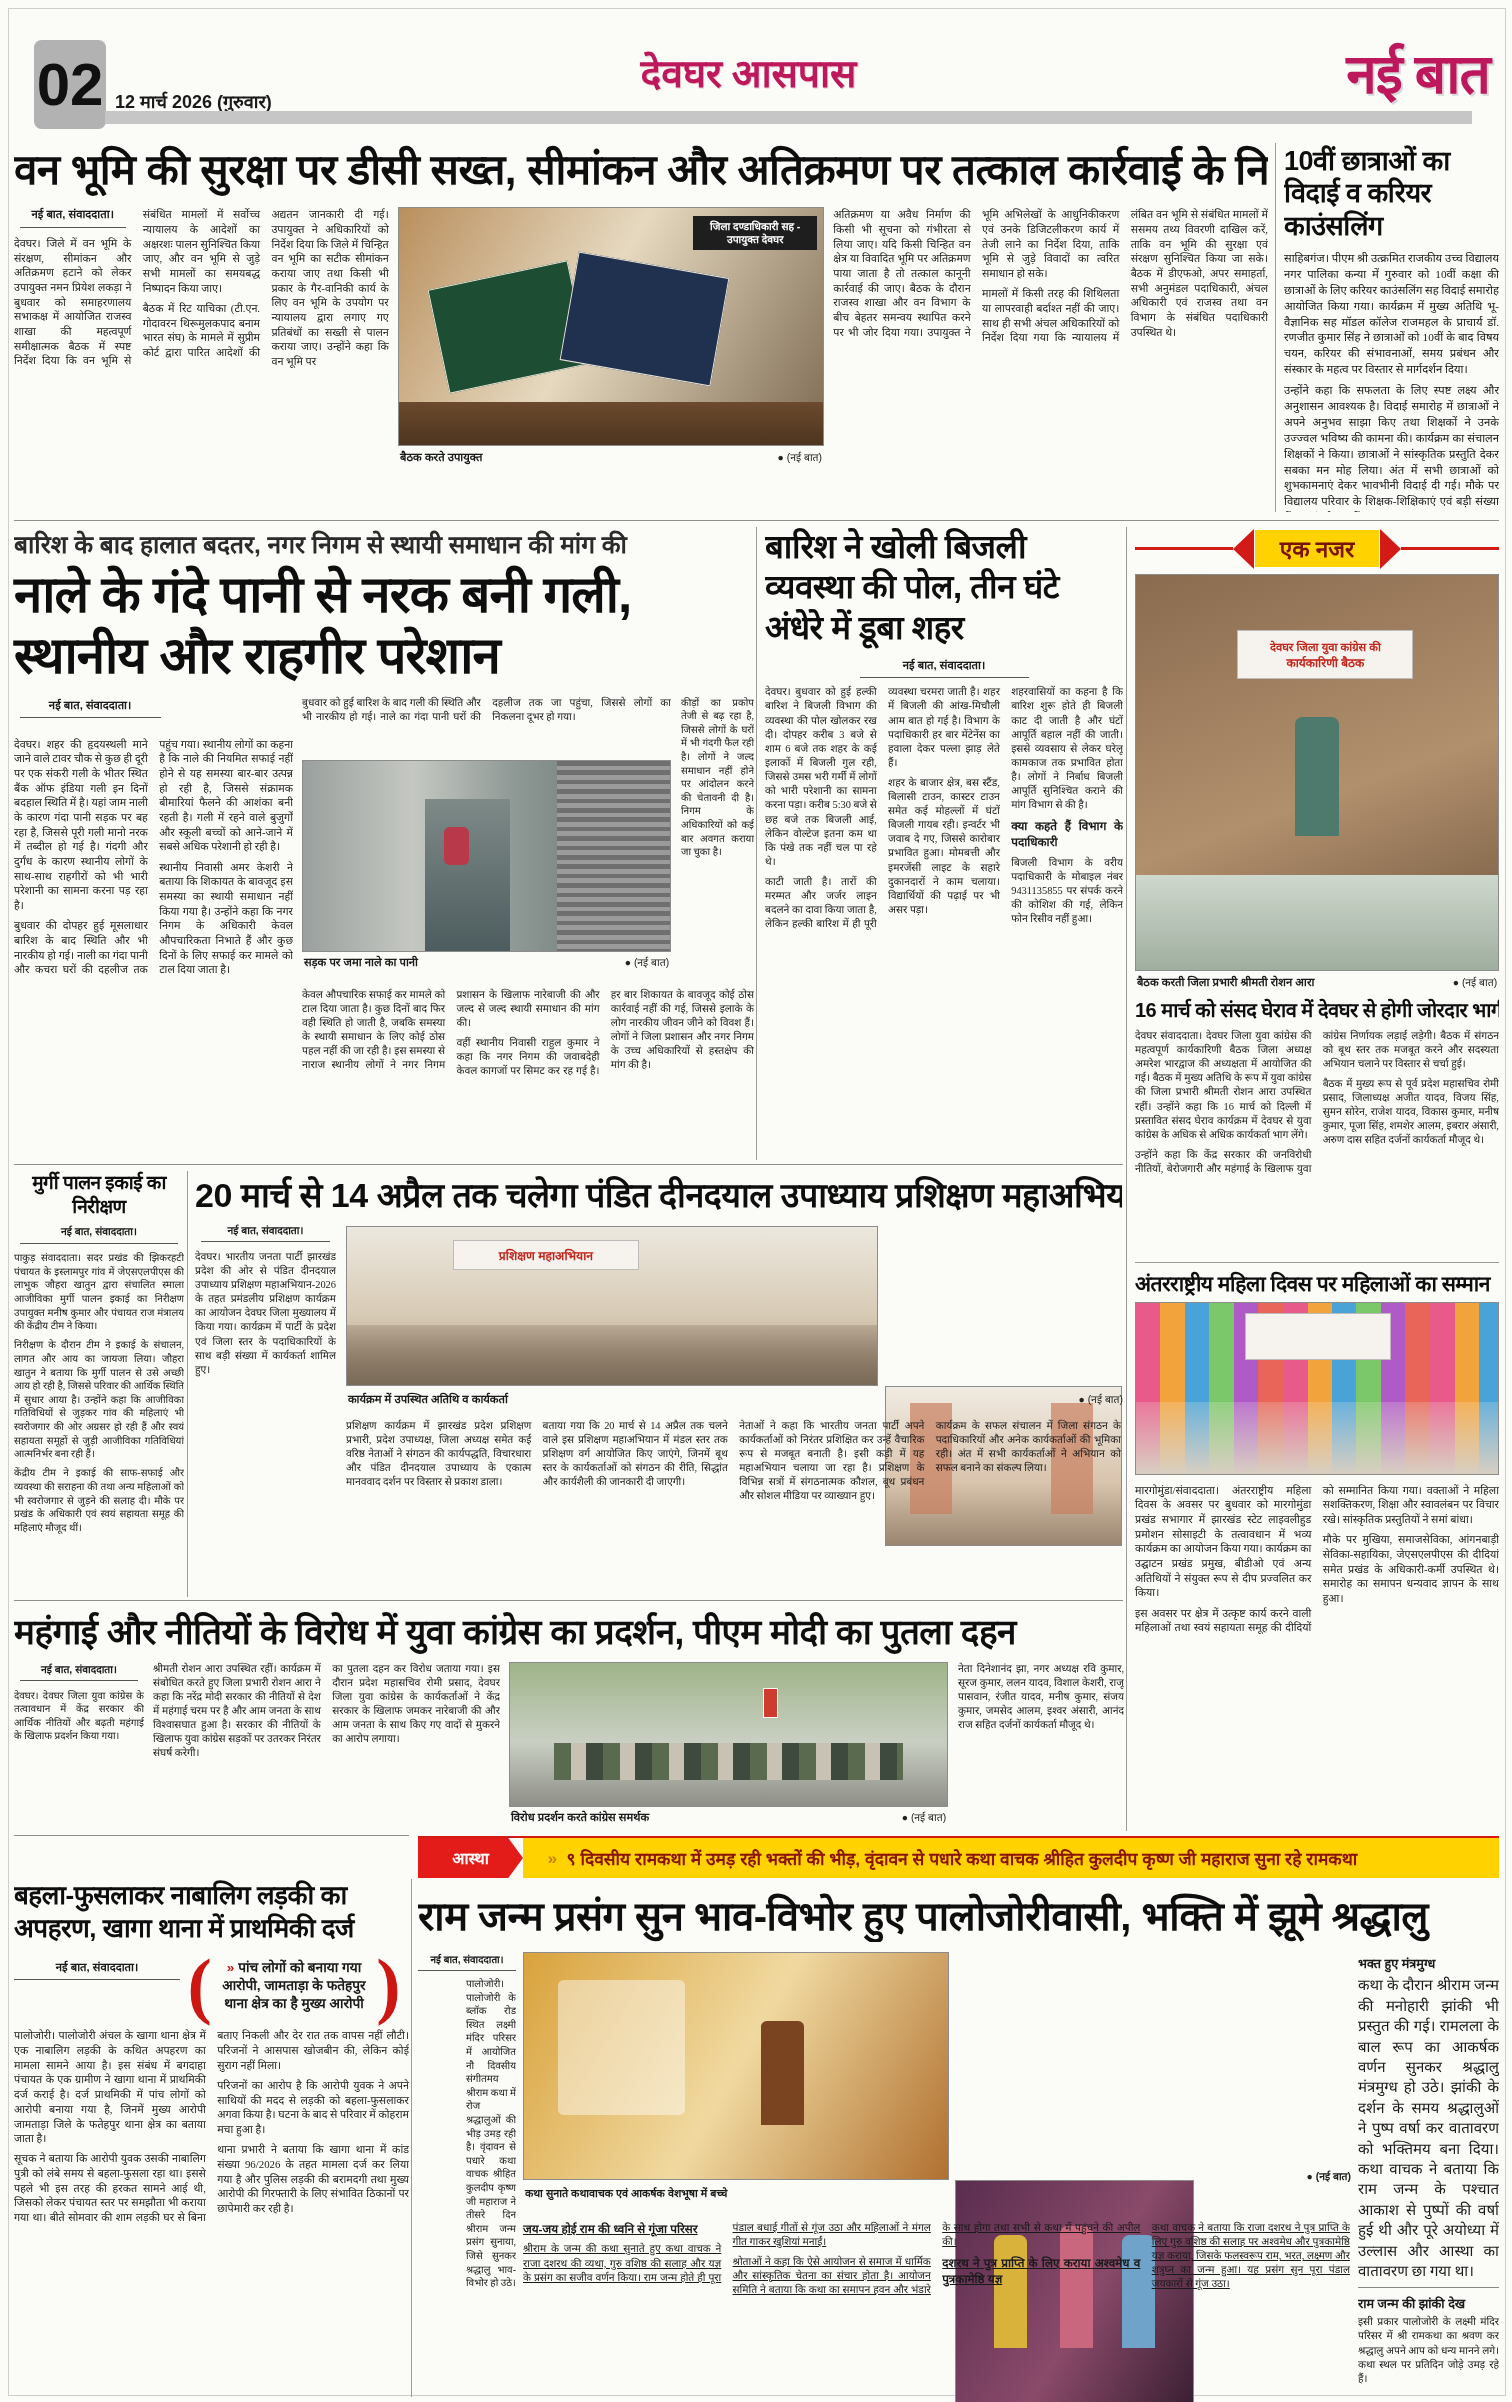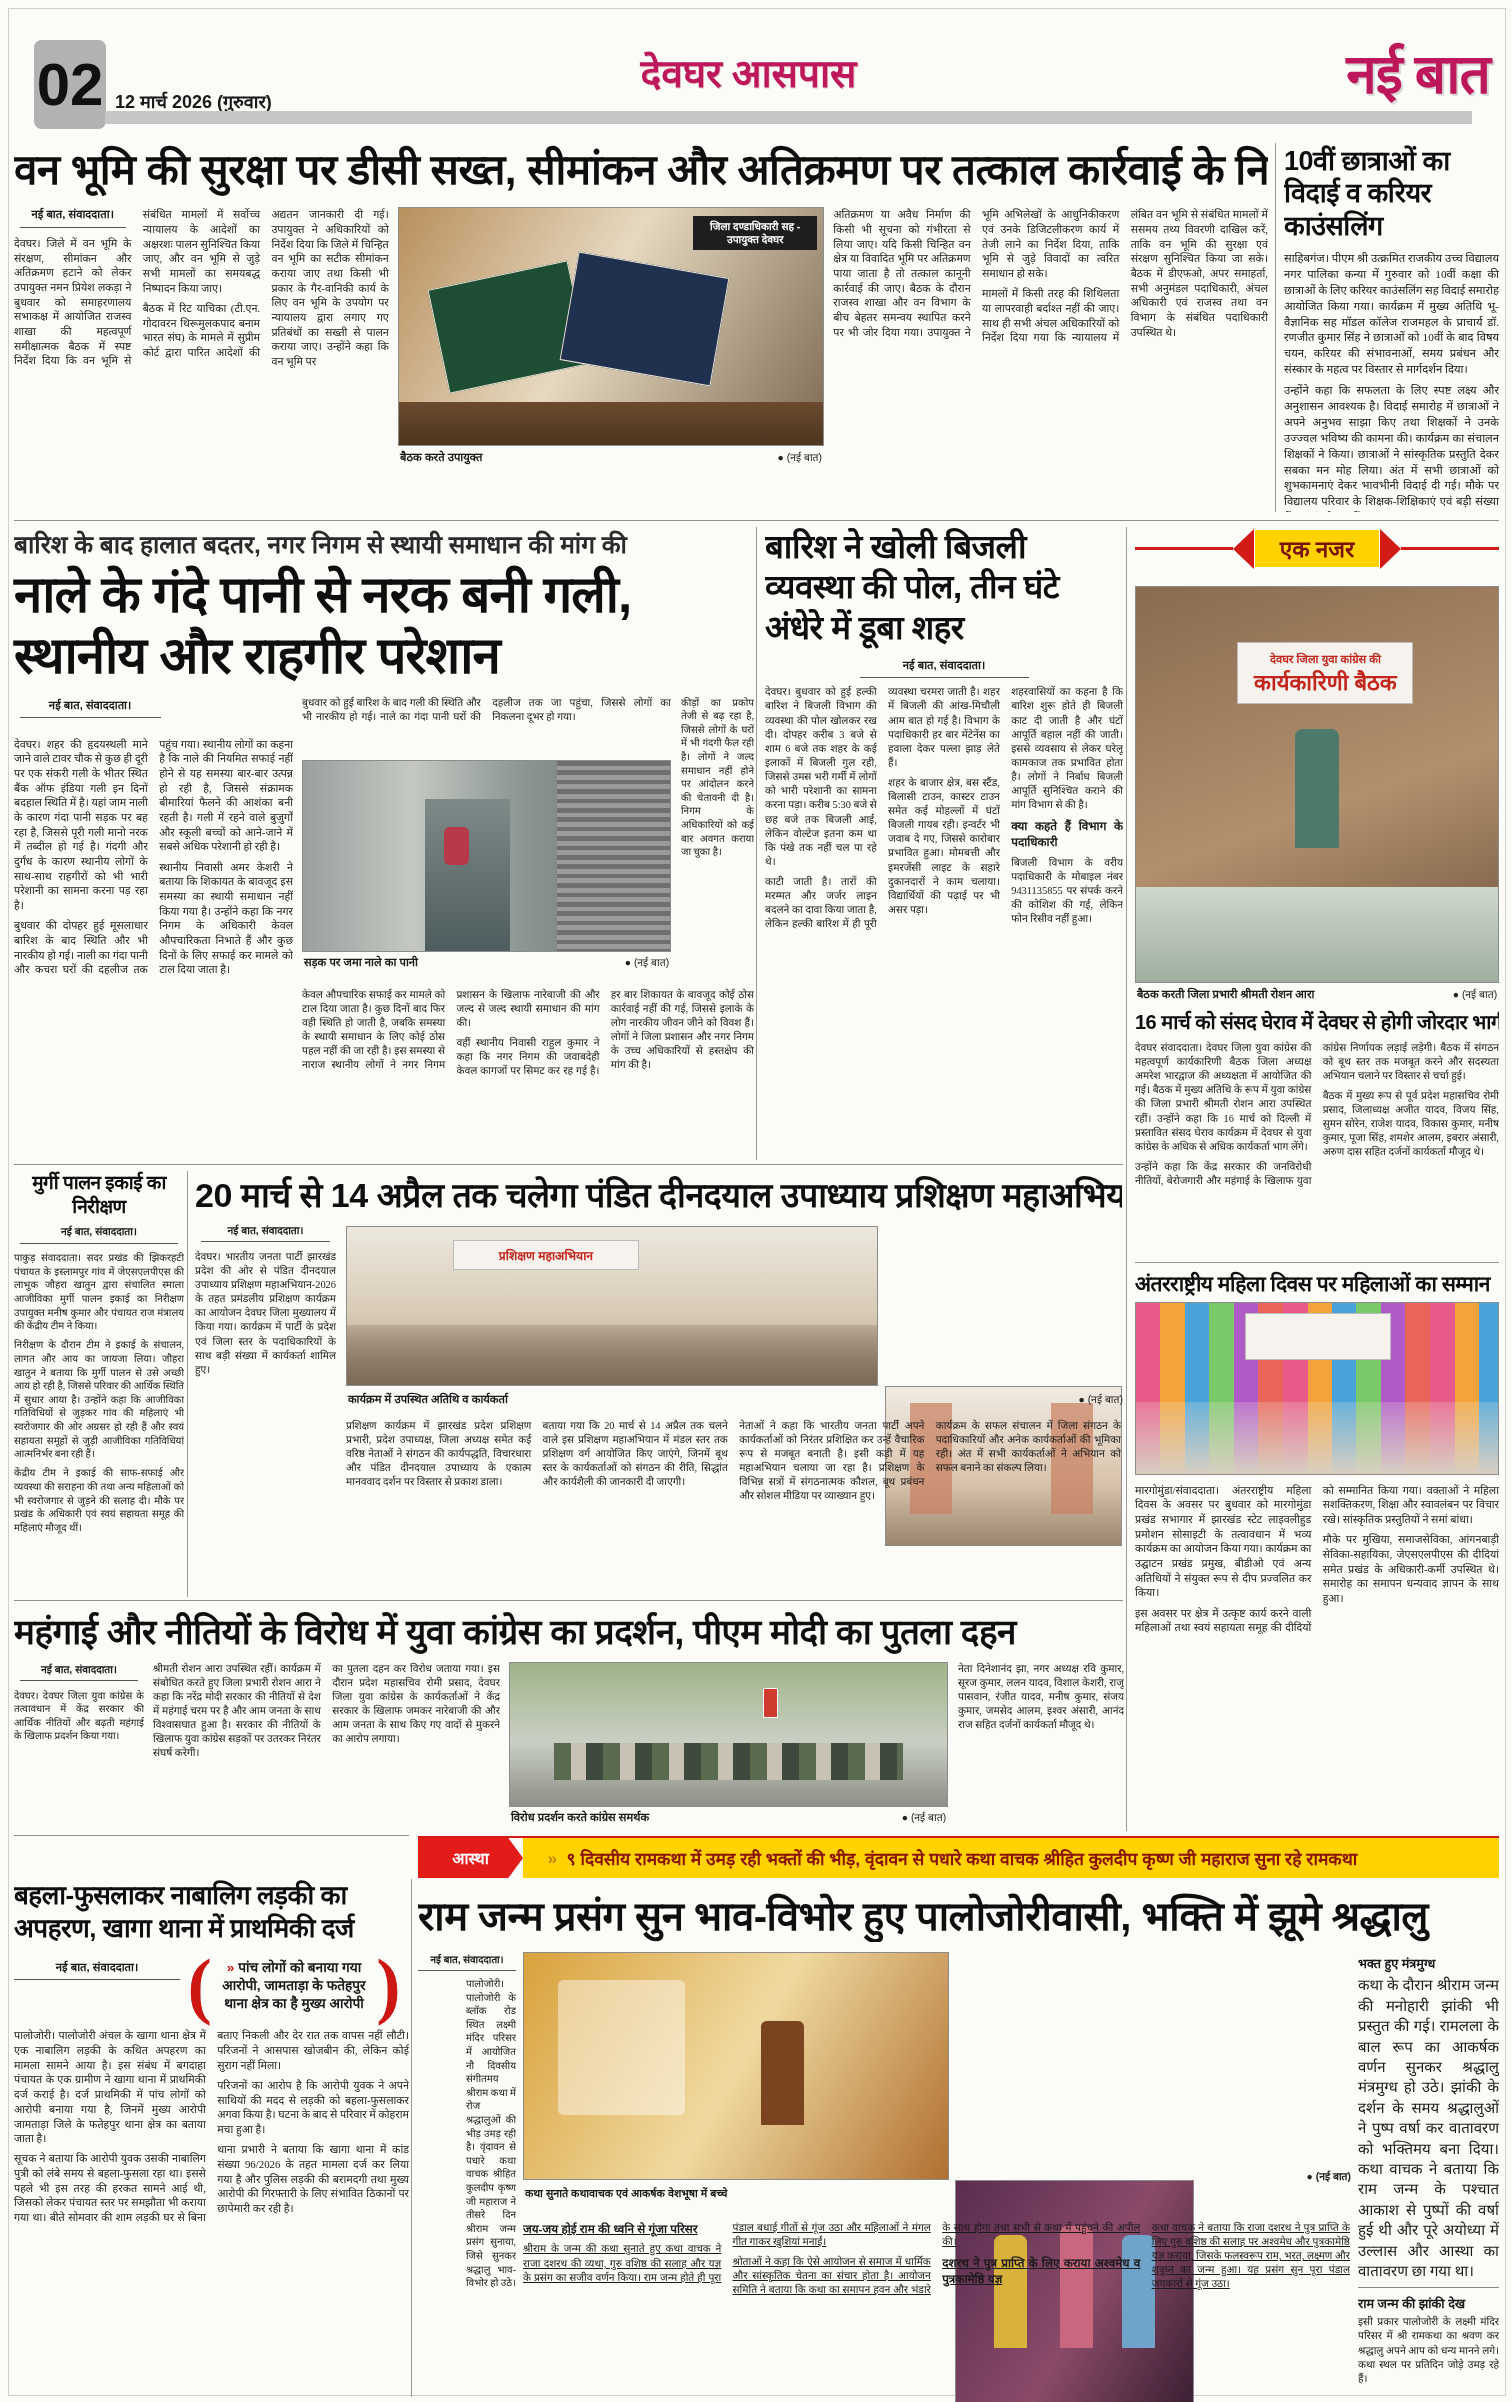--- a/index.html
+++ b/index.html
@@ -153,24 +153,24 @@
   <div class="vr" style="left:1126px;top:527px;height:1304px;"></div>
 
   <div class="abs" style="left:1135px;top:527px;width:364px;">
     <div class="band">
       <div class="line"></div>
       <div class="tri l"></div>
       <div class="ybox">एक नजर</div>
       <div class="tri r"></div>
       <div class="line"></div>
     </div>
-    <div class="ph" style="height:395px;margin-top:16px;background:linear-gradient(160deg,#8a6b4f,#b1906d 55%,#6e533c);">
+    <div class="ph" style="height:395px;margin-top:4px;background:linear-gradient(160deg,#8a6b4f,#b1906d 55%,#6e533c);">
       <div class="ovl banner" style="left:28%;top:14%;width:46%;padding:7.5px 3.8px;">
         <div style="font-size:11.3px;font-weight:bold;">देवघर जिला युवा कांग्रेस की</div>
-        <div style="font-size:22px;font-weight:900;">कार्यकारिणी बैठक</div>
+        <div style="font-size:12px;font-weight:900;">कार्यकारिणी बैठक</div>
       </div>
       <div class="ovl" style="left:44%;top:36%;width:12%;height:30%;background:#4e7a6d;border-radius:7.5px 7.5px 0 0;"></div>
       <div class="ovl" style="left:0;bottom:0;width:100%;height:24%;background:linear-gradient(#cfd8cd,#9fae9f);"></div>
     </div>
     <div class="cap">
       <span>बैठक करती जिला प्रभारी श्रीमती रोशन आरा</span>
       <span class="credit">● (नई बात)</span>
     </div>
     <div class="headline nowrap" style="font-size:20px;margin-top:7.5px;">16 मार्च को संसद घेराव में देवघर से होगी जोरदार भागीदारी: रोशन</div>
     <div class="bt cols2" style="font-size:10.4px;height:171px;overflow:hidden;margin-top:5.6px;">

